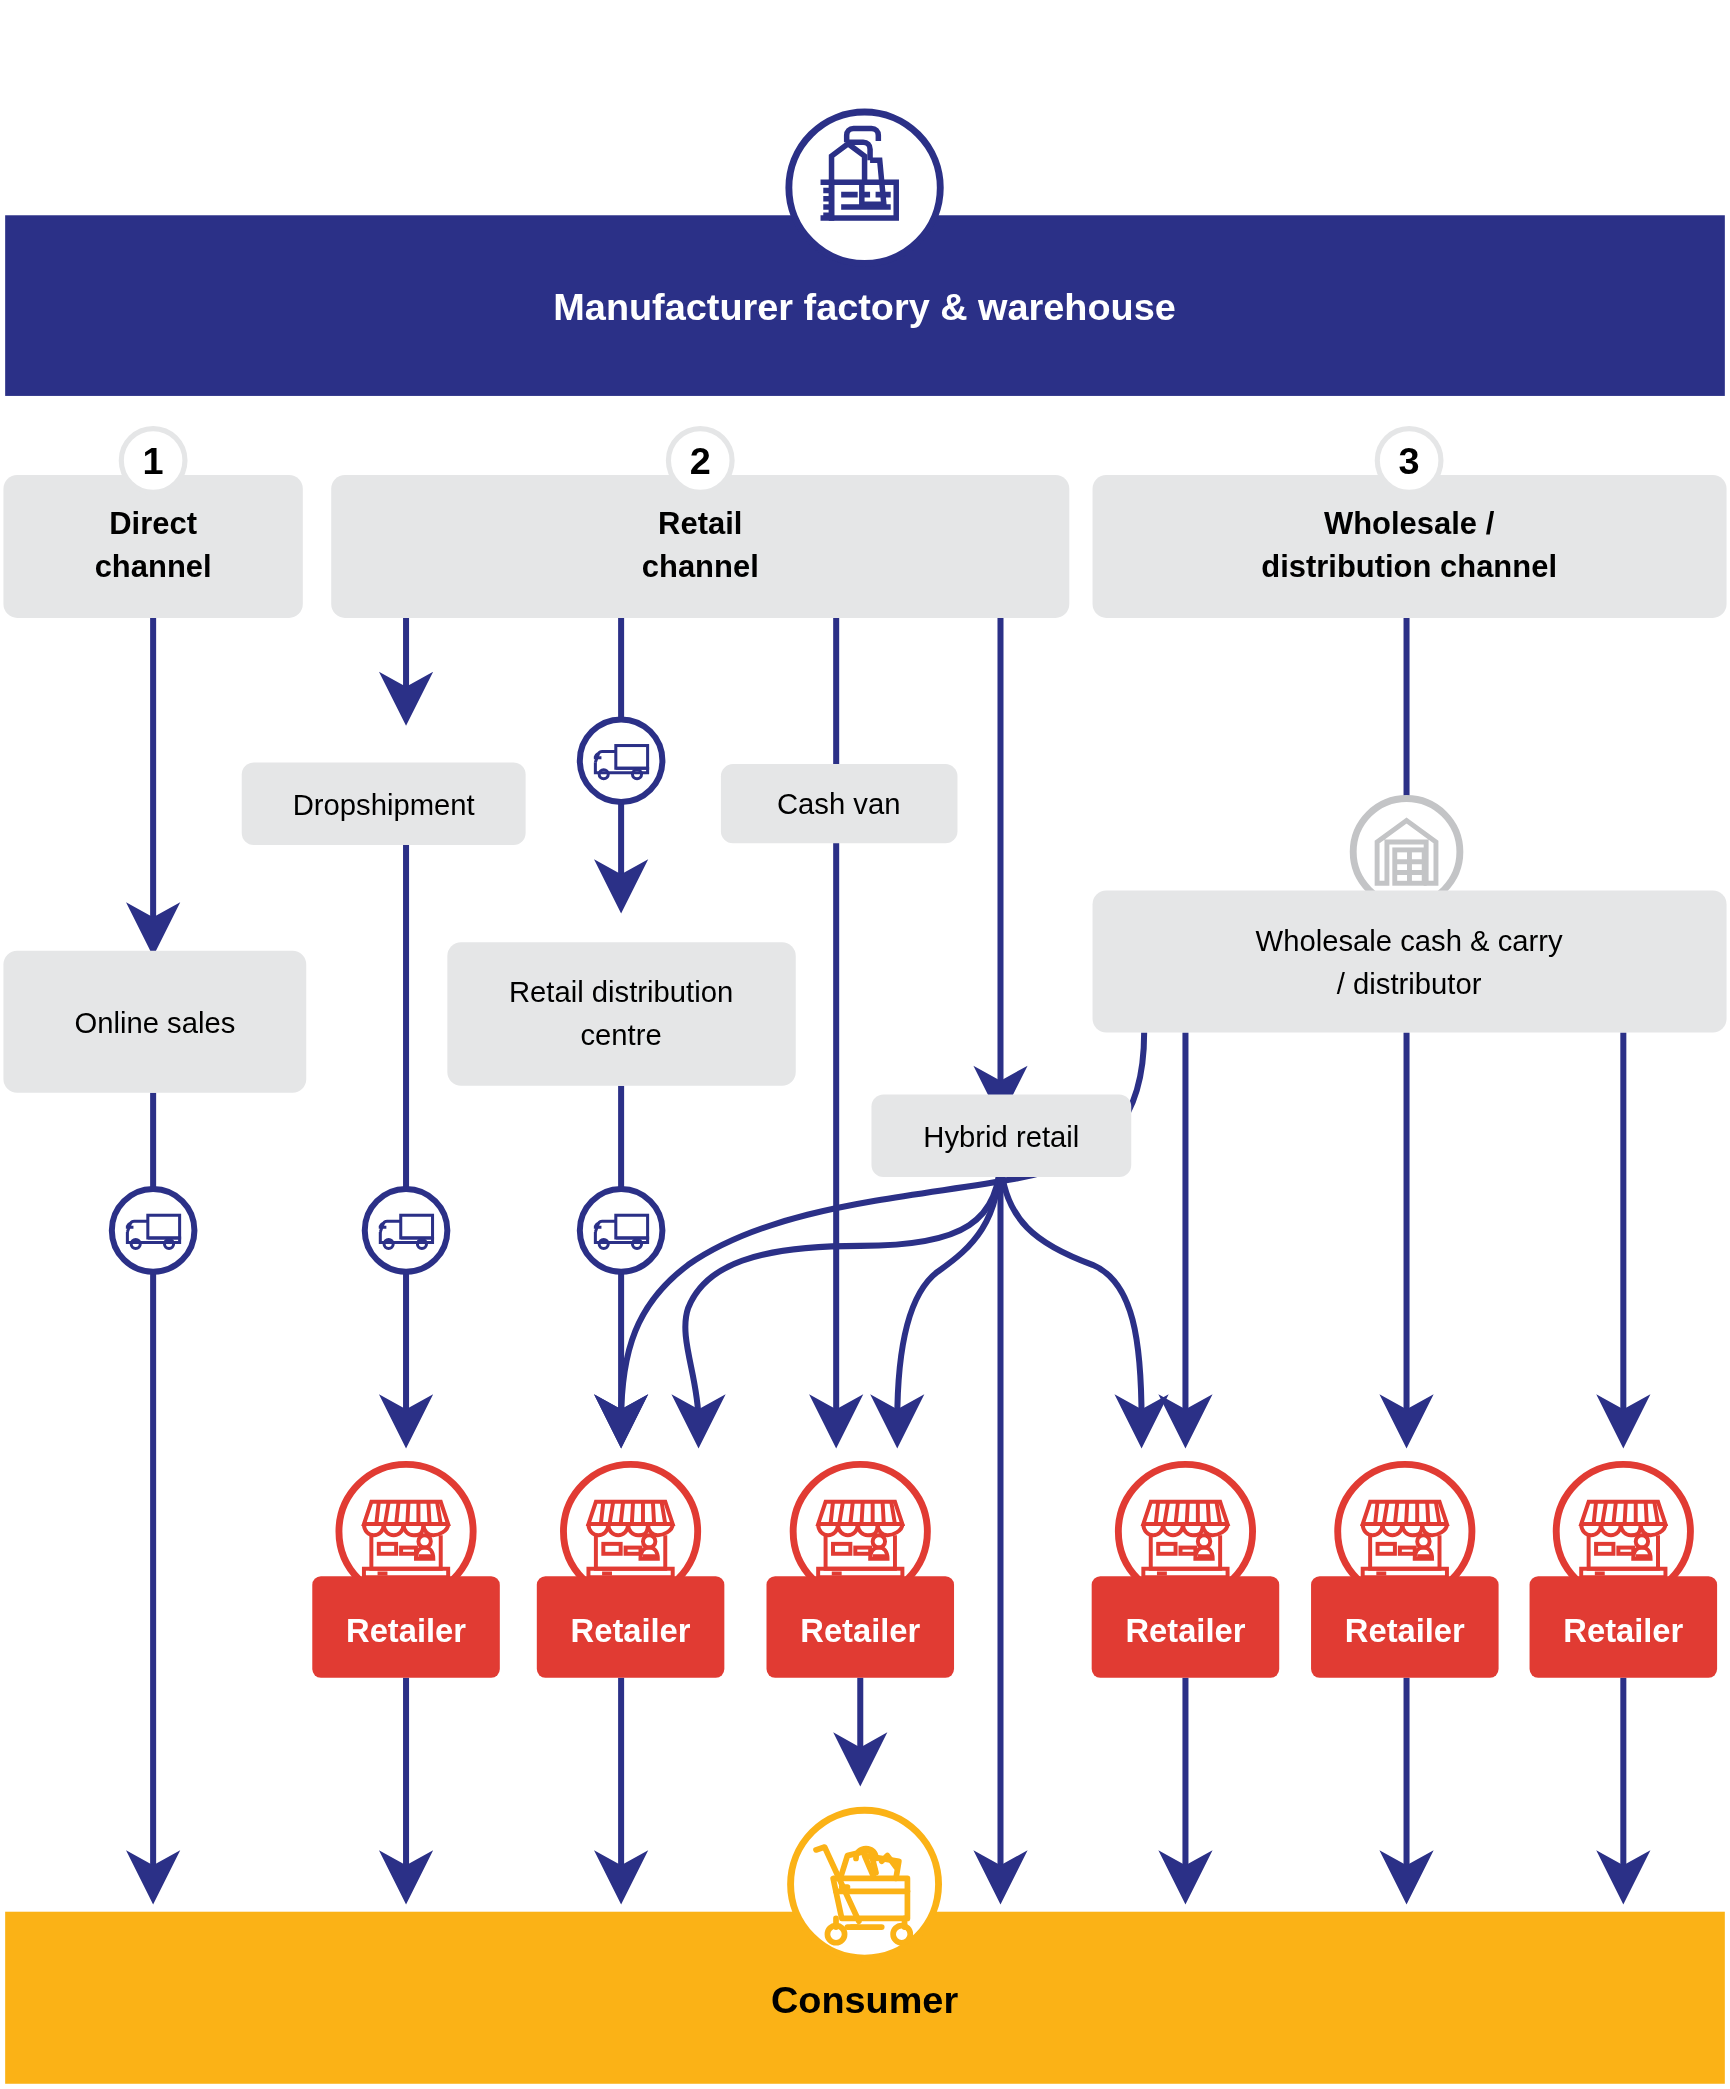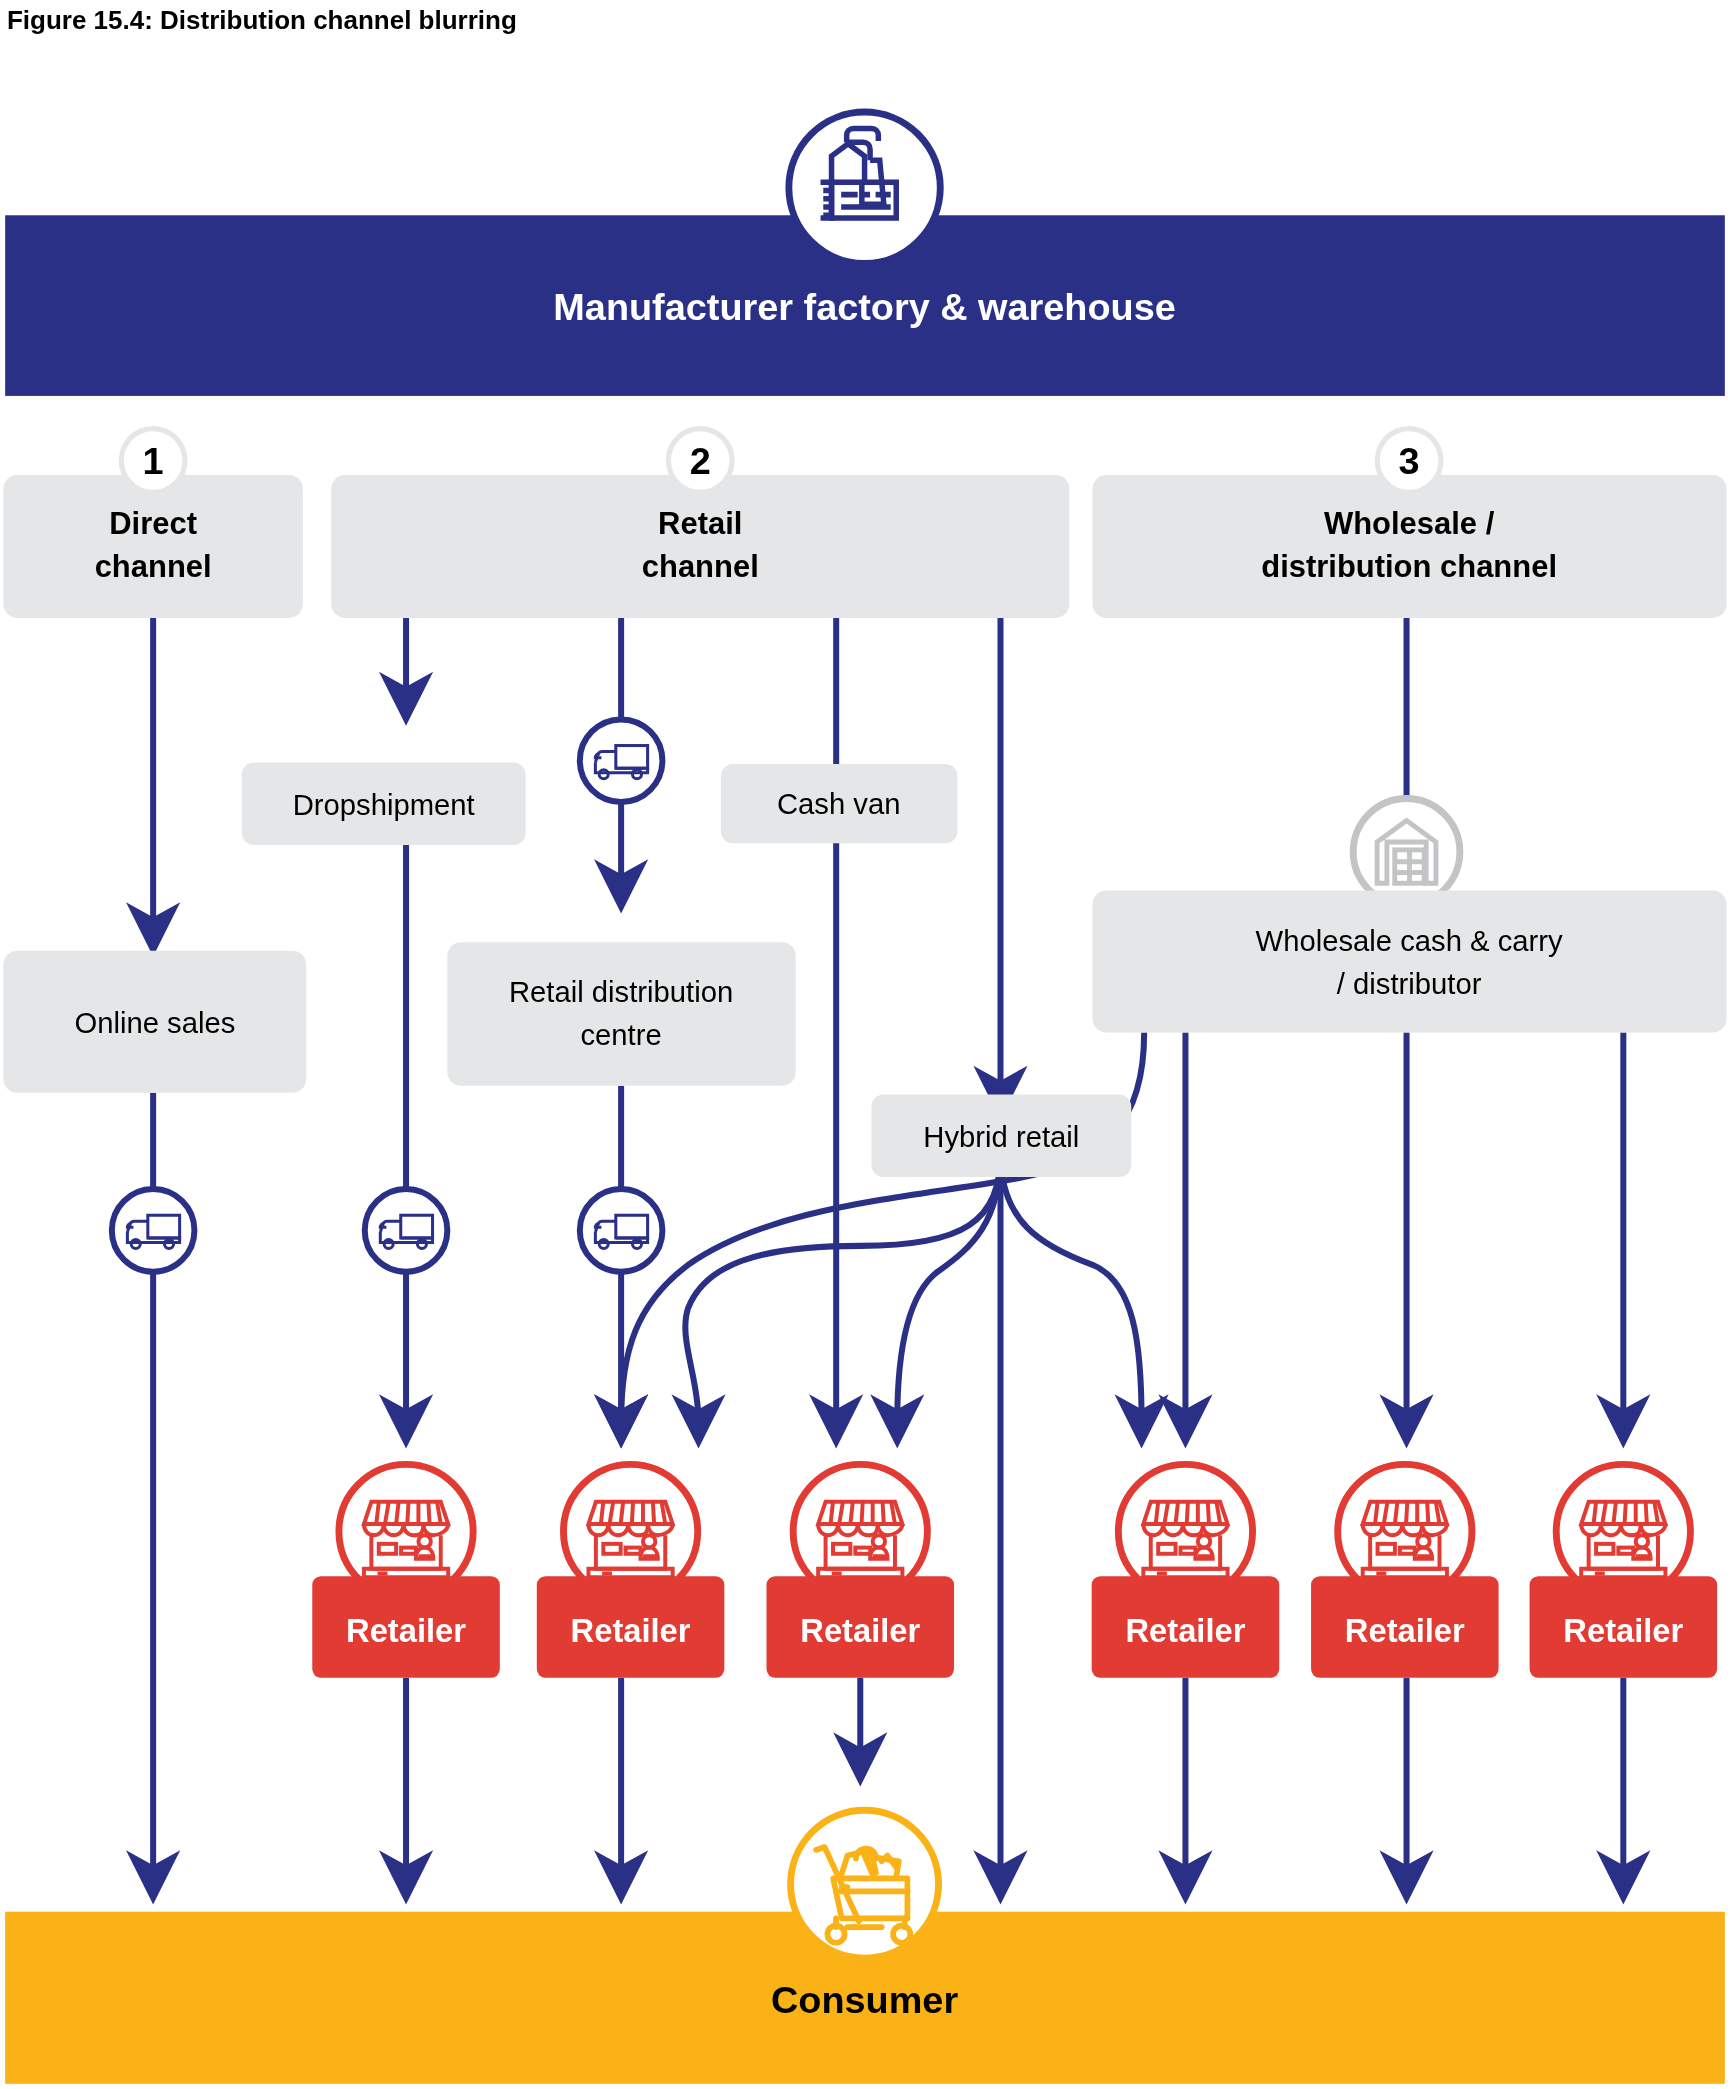--- a/index.html
+++ b/index.html
@@ -6,21 +6,20 @@
   body{width:1730px;height:2090px;font-family:"Liberation Sans",sans-serif;overflow:hidden;}
   #stage{position:relative;width:1730px;height:2090px;}
   .fig-title{position:absolute;left:6.9px;top:5.2px;font-size:26px;font-weight:bold;color:#000;letter-spacing:0px;}
   svg.diagram{position:absolute;left:0;top:0;width:1730px;height:2090px;}
 </style>
 </head>
 <body>
 
 <div id="stage">
 
-  <div class="fig-title">Figure 15.4: Distribution channel blurring</div>
 
   <svg class="diagram" viewBox="0 0 2011 2429">
     <defs>
       <marker id="arrowNavy" markerWidth="10" markerHeight="10" refX="5" refY="5" orient="auto" markerUnits="strokeWidth">
         <path d="M0.5,0.5 L9.5,5 L0.5,9.5 L3,5 Z" fill="#2b3087"></path>
       </marker>
 
       <symbol id="sym-factory" viewBox="0 0 100 100">
         <g fill="none" stroke="#2b3087" stroke-width="4" stroke-linejoin="miter" stroke-linecap="butt">
           <path d="M37,17 L37,12 C37,9 39,7 42,7 L55,7 C58,7 60,9 60,12 L60,16"></path>

